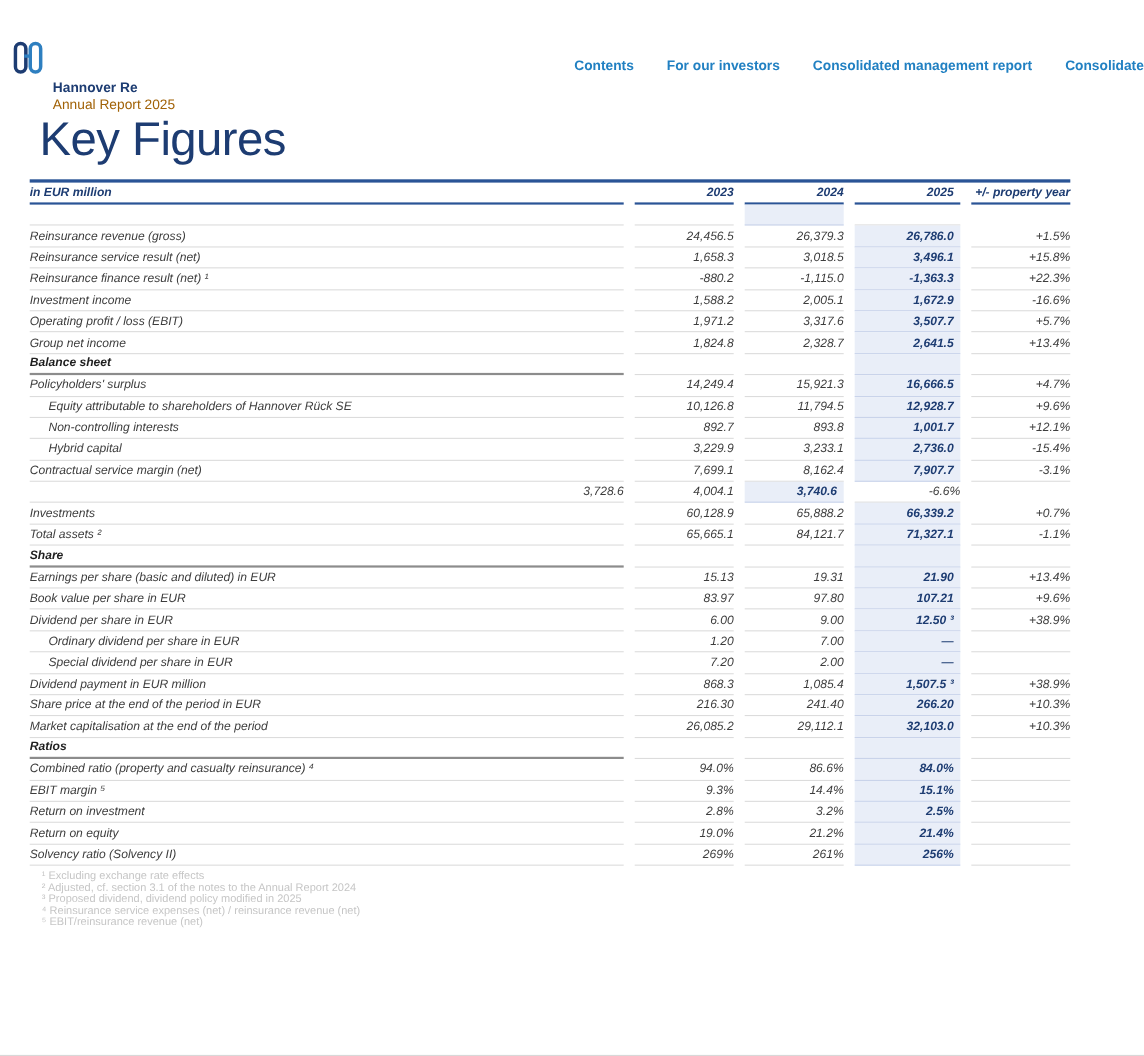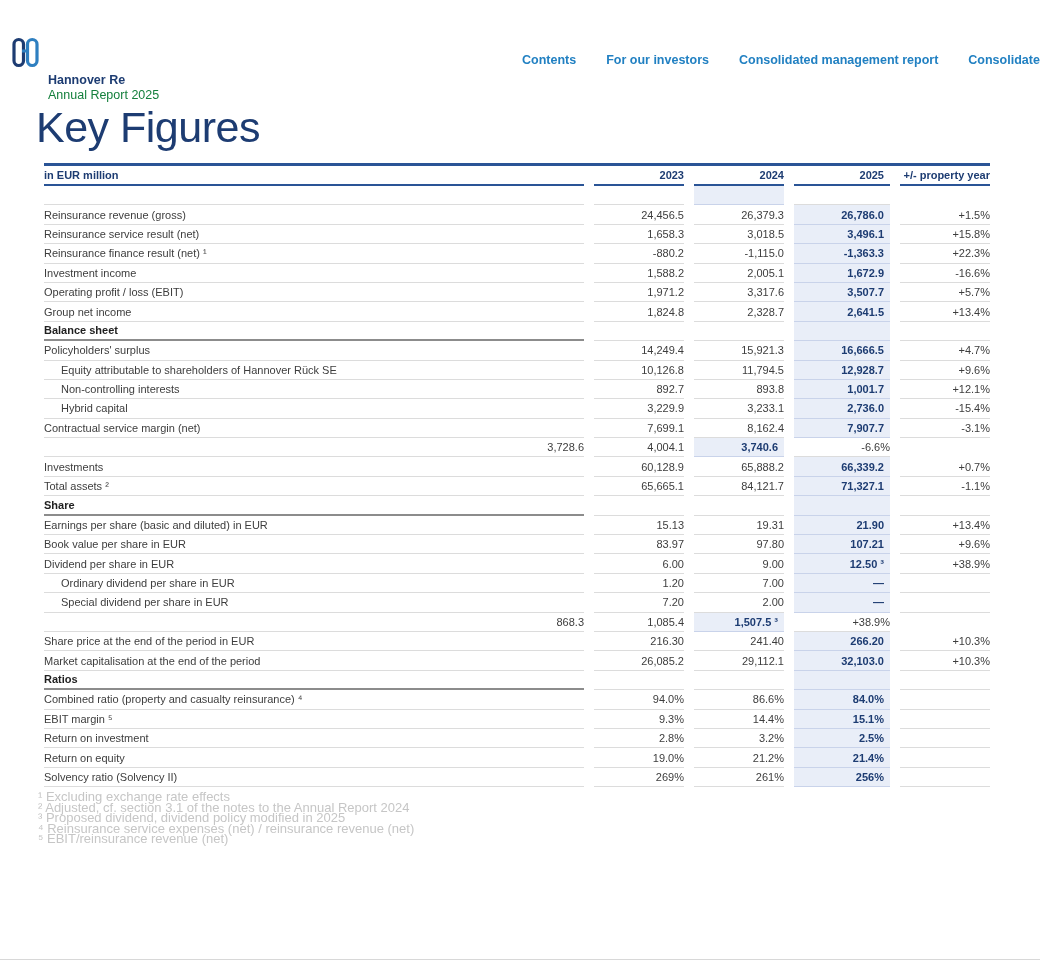--- a/index.html
+++ b/index.html
@@ -10,45 +10,45 @@
   }
   *{box-sizing:border-box;margin:0;padding:0;}
   html,body{background:#fff;}
   body{font-family:"Liberation Sans",sans-serif;}
   .page{position:relative;width:1040px;height:960px;background:#fff;overflow:hidden;}
 
   
   .brand{position:absolute;left:12px;top:37px;display:flex;align-items:flex-start;gap:9px;}
   .brand-text{line-height:15px;font-size:12.5px;margin-top:36px;}
   .brand-name{font-weight:bold;color:var(--navy);}
-  .brand-sub{color:#15803d;}
+  .brand-sub{color:#a16207;}
   .top-nav{position:absolute;left:522px;top:53px;display:flex;gap:30px;white-space:nowrap;}
   .top-nav a{font-size:12.5px;font-weight:bold;color:var(--link);text-decoration:none;}
 
   
   .page-title{position:absolute;left:36px;top:103px;font-size:43px;font-weight:normal;
     color:var(--navy);letter-spacing:-0.5px;}
 
   
-  .kf-table{position:absolute;left:44px;top:163px;width:946px;border-top:3px solid var(--line-navy);}
+  .kf-table{position:absolute;left:27px;top:163px;width:946px;border-top:3px solid var(--line-navy);font-style:italic;}
   .row{display:grid;grid-template-columns:540px 90px 90px 96px 90px;column-gap:10px;
     height:19.4px;font-size:11px;color:var(--text);}
   .row>div{height:100%;display:flex;align-items:center;overflow:visible;white-space:nowrap;}
   .row .lbl{justify-content:flex-start;border-bottom:1px solid var(--row-line);}
   .row .num{justify-content:flex-end;border-bottom:1px solid var(--row-line);}
   .row .c2025{background:var(--hl-bg);border-bottom:1px solid var(--hl-line);
     color:var(--navy);font-weight:bold;padding-right:6px;}
   .row.indent .lbl{padding-left:17px;}
   .head-row{height:20px;}
   .head-row>div{border-bottom:2.5px solid var(--line-navy) !important;background:none !important;
     color:var(--navy);font-weight:bold;}
   .section-row .lbl{font-weight:bold;color:var(--section-text);border-bottom:2px solid var(--section-line);}
 
   
-  .footnotes{position:absolute;left:38px;top:792px;font-size:13px;line-height:10.5px;
+  .footnotes{position:absolute;left:38px;top:792px;font-size:10px;line-height:10.5px;
     color:var(--footnote);}
 
   .page-bottom-line{position:absolute;left:0;bottom:0;width:1040px;height:1px;background:#d8d8d8;}
 </style>
 </head>
 <body>
 
 <div class="page">
 
   <div class="brand">
@@ -227,20 +227,21 @@
           <div class="num"></div>
         </div>
         <div class="row indent">
           <div class="lbl">Special dividend per share in EUR</div>
           <div class="num">7.20</div>
           <div class="num">2.00</div>
           <div class="num c2025">—</div>
           <div class="num"></div>
         </div>
         <div class="row">
+          <div class="lbl">Dividend payment in EUR million</div>
           <div class="num">868.3</div>
           <div class="num">1,085.4</div>
           <div class="num c2025">1,507.5 ³</div>
           <div class="num">+38.9%</div>
         </div>
         <div class="row">
           <div class="lbl">Share price at the end of the period in EUR</div>
           <div class="num">216.30</div>
           <div class="num">241.40</div>
           <div class="num c2025">266.20</div>

